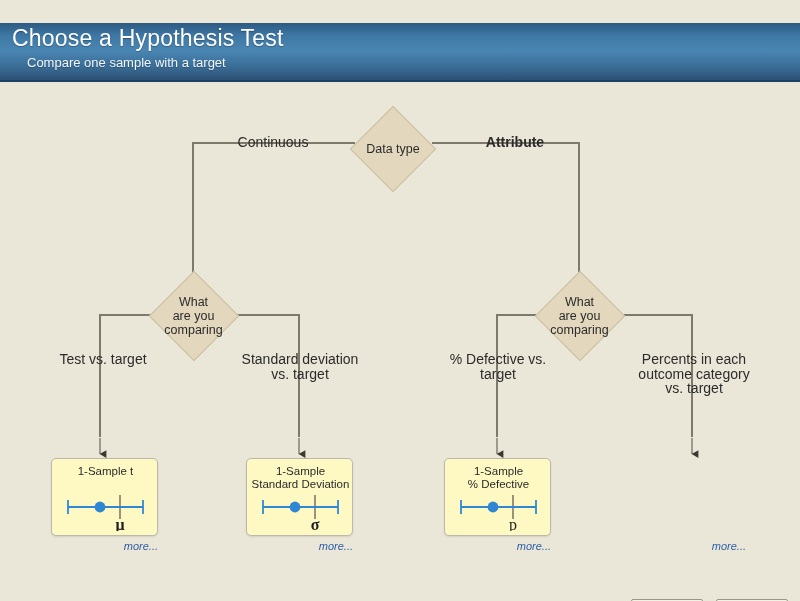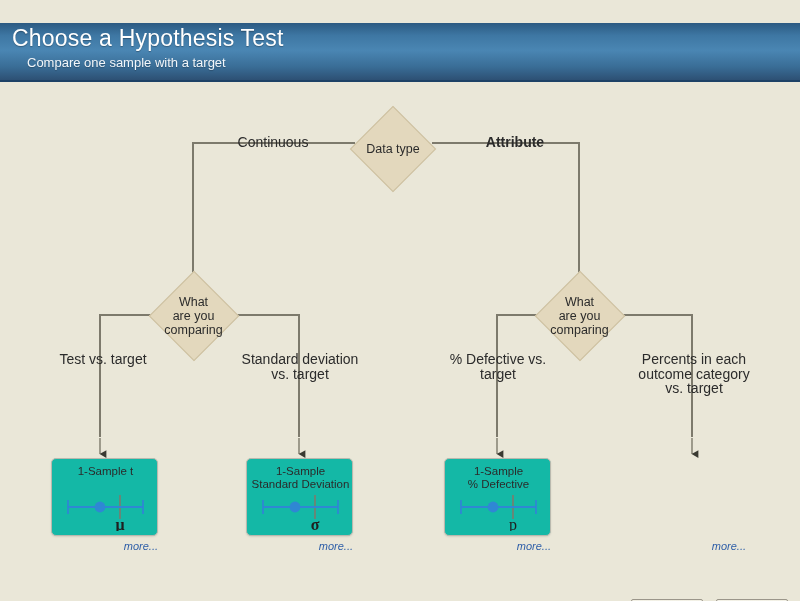--- a/index.html
+++ b/index.html
@@ -113,21 +113,21 @@
     color: #2b2b2b;
     text-align: center;
     white-space: pre-line;
   }
 
   
   .card {
     position: absolute;
     width: 107px;
     height: 78px;
-    background: #14b8a6;
+    background: #fef9c3;
     border: 1px solid #b9b9ae;
     border-radius: 5px;
     box-sizing: border-box;
     box-shadow: 0 1px 2px rgba(0,0,0,0.10);
   }
   .card-title {
     position: absolute;
     left: 0;
     top: 6px;
     width: 107px;

